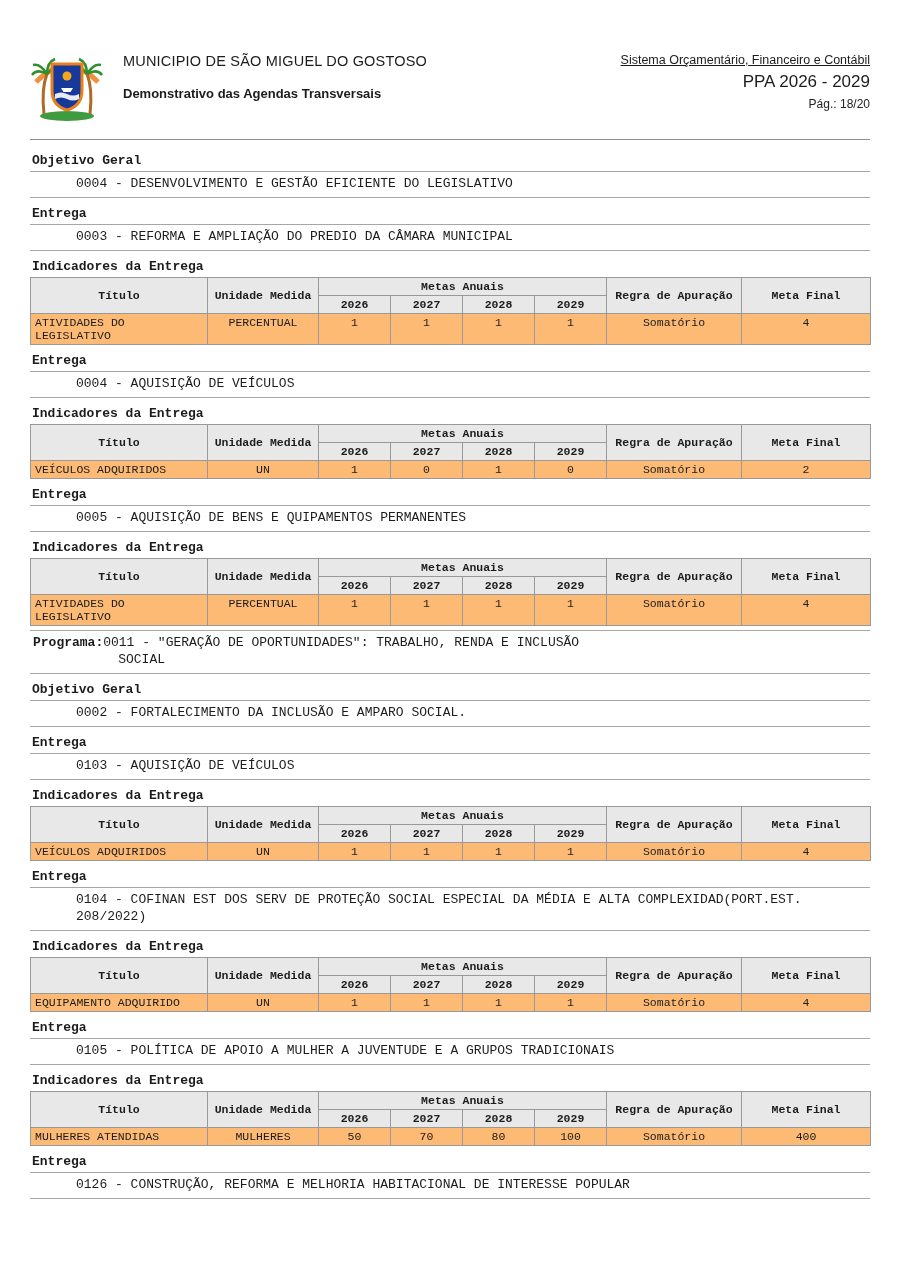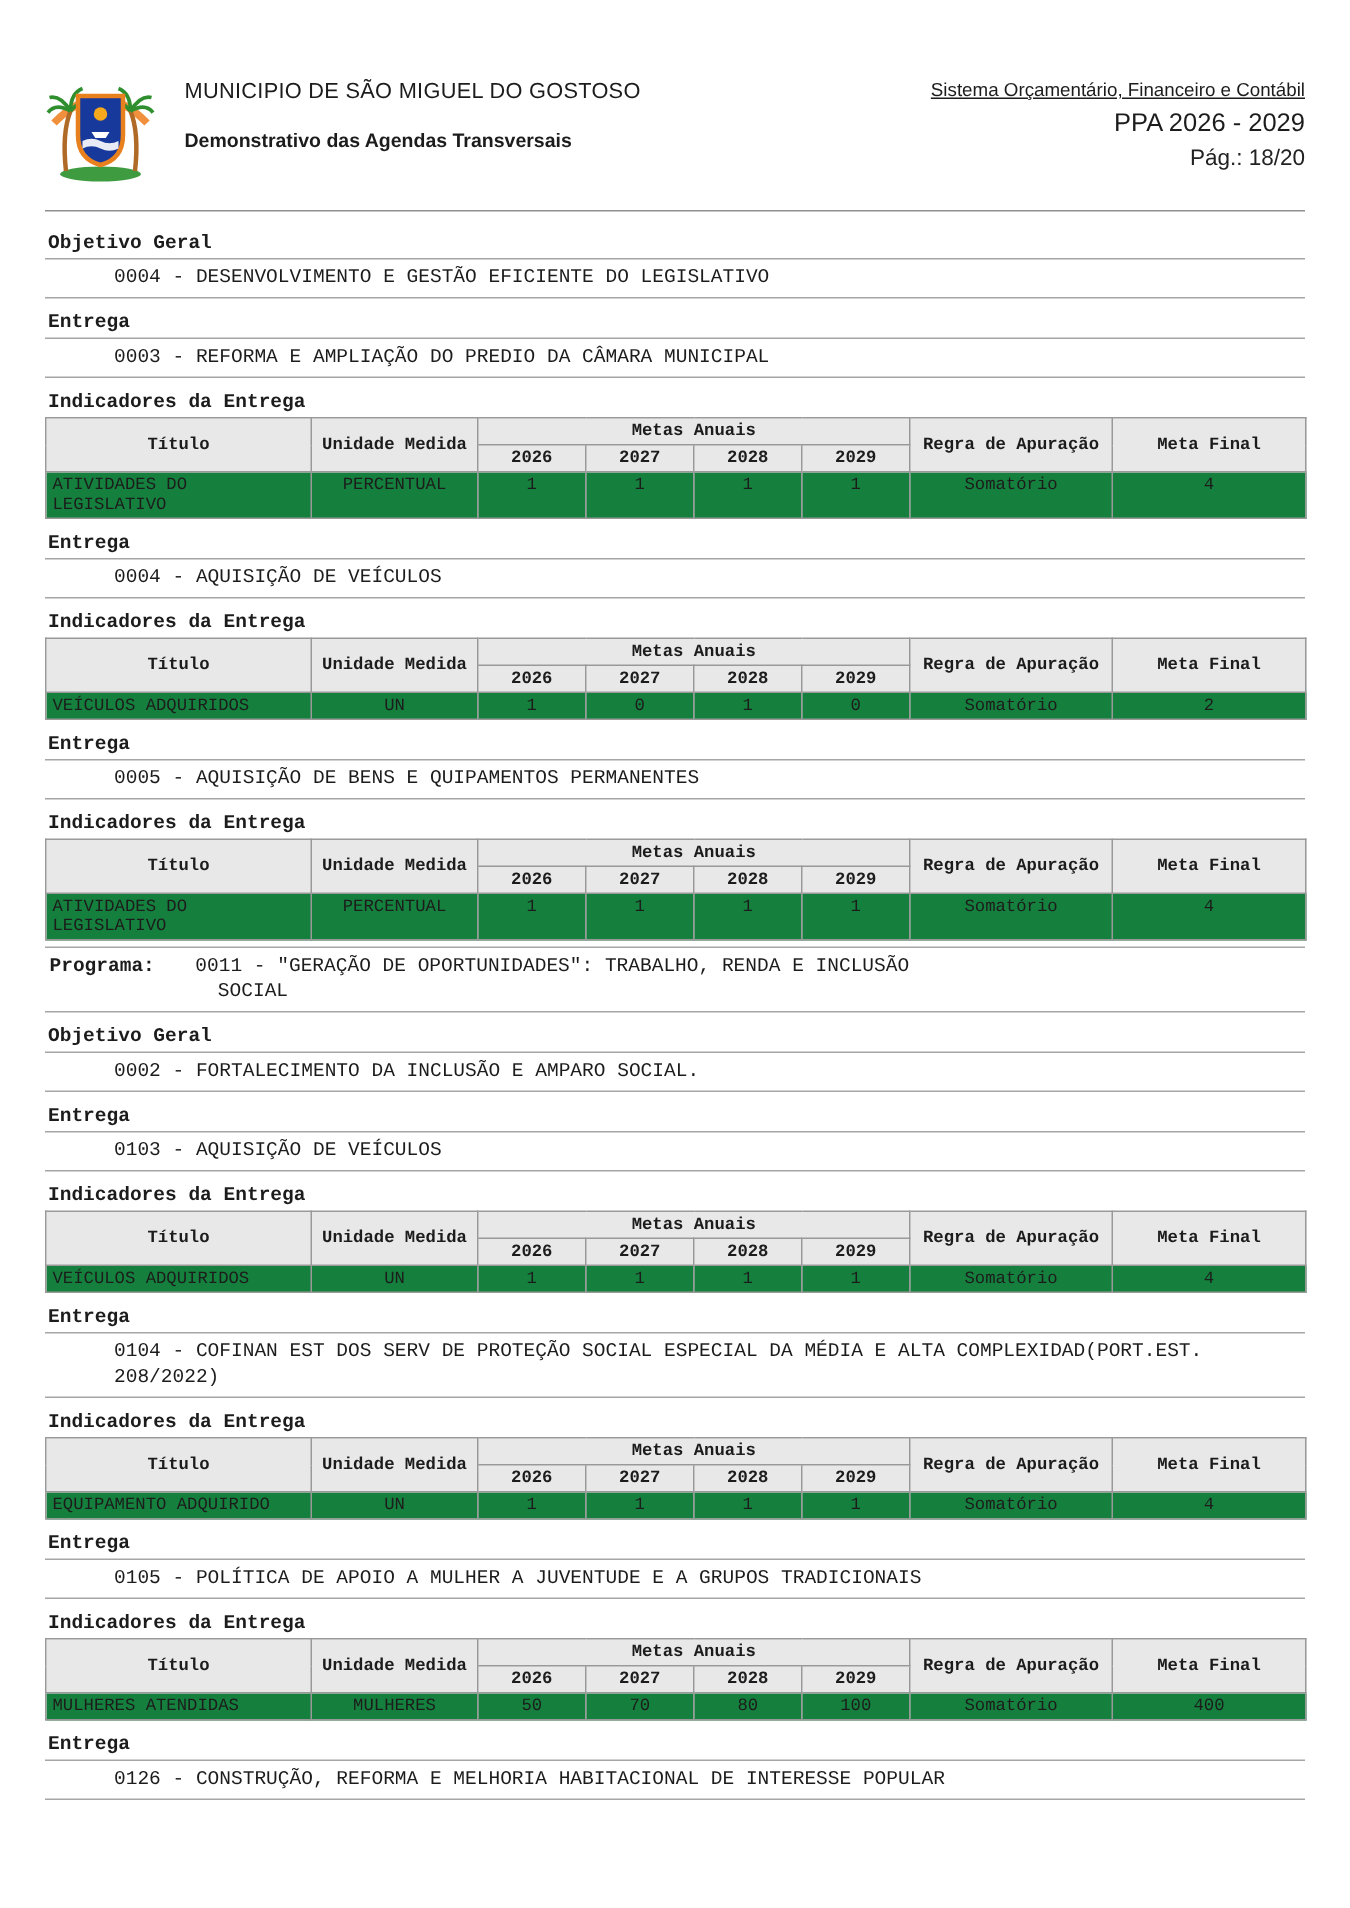--- a/index.html
+++ b/index.html
@@ -15,58 +15,58 @@
 
   
   .hdr { display: flex; align-items: flex-start; }
   .hdr-logo { flex: 0 0 78px; width: 78px; padding-top: 2px; }
   .hdr-left { flex: 1; padding-left: 15px; padding-top: 9px; }
   .hdr-muni { font-size: 14.5px; letter-spacing: .2px; }
   .hdr-report { font-size: 13px; font-weight: bold; margin-top: 17px; }
   .hdr-right { text-align: right; padding-top: 9px; white-space: nowrap; }
   .hdr-sys  { font-size: 12.5px; text-decoration: underline; }
   .hdr-ppa  { font-size: 17px; font-weight: normal; margin-top: 5px; }
-  .hdr-page { font-size: 15px; margin-top: 5px; color: #222; }
+  .hdr-page { font-size: 12px; margin-top: 5px; color: #222; }
   .hdr-rule { border: none; border-top: 1px solid #8f8f8f; margin: 13px 0 0 0; }
 
   
   .content { margin-top: 13px; font-family: Liberation Mono, monospace; }
   .sec-heading {
     font-size: 13px; font-weight: bold; line-height: 15px;
     margin: 8px 0 3px 2px;
   }
   .item-box {
     border-top: 1px solid #a6a6a6; border-bottom: 1px solid #a6a6a6;
     padding: 3px 8px 5px 14px;
     font-size: 13px; line-height: 17px;
   }
   .item-text { display: inline-block; max-width: 730px; margin-left: 32px; }
 
   .prog-box {
     border-top: 1px solid #a6a6a6; border-bottom: 1px solid #a6a6a6;
     padding: 3px 8px 5px 3px;
     font-size: 13px; line-height: 17px;
-    display: flex; margin-top: 4px; gap: 27px;
+    display: flex; margin-top: 4px;
   }
   .prog-label { flex: 0 0 70px; font-weight: bold; }
   .prog-text  { max-width: 490px; padding-left: 15px; text-indent: -15px; }
 
   
   table.ind {
     border-collapse: collapse; table-layout: fixed;
     width: 840px; margin: 2px 0 4px 0;
     font-size: 11.5px;
   }
   .ind th, .ind td { border: 1px solid #999999; }
   .ind thead th {
     background: #e8e8e8; font-weight: bold; text-align: center;
     padding: 2px 3px; height: 17px;
   }
   .ind td {
-    background: #15803d; text-align: center; vertical-align: top;
+    background: #fdba74; text-align: center; vertical-align: top;
     padding: 2px 4px; height: 18px;
   }
   .ind td.td-titulo { text-align: left; padding-right: 10px; }
 </style>
 </head>
 <body>
 
 <div class="page">
 
   <div class="hdr">

